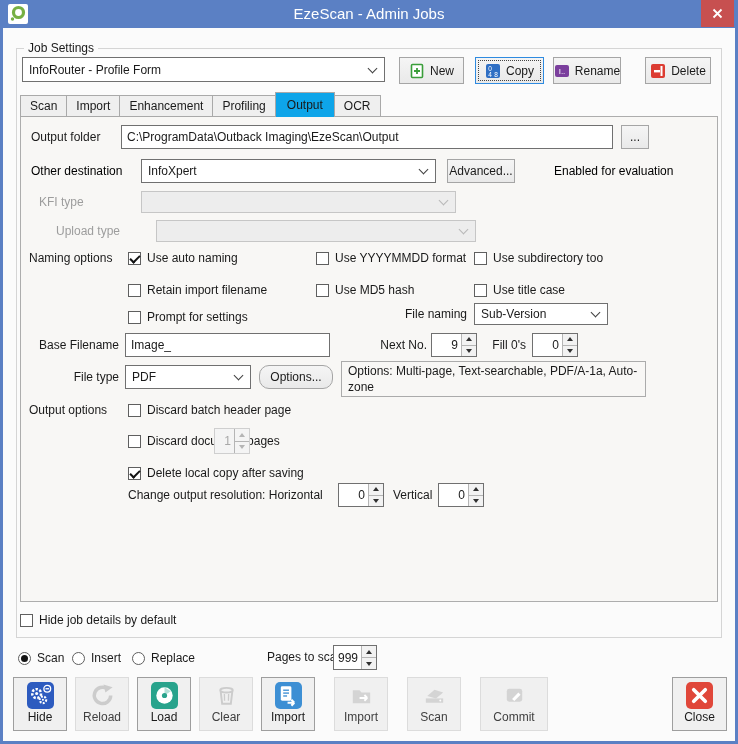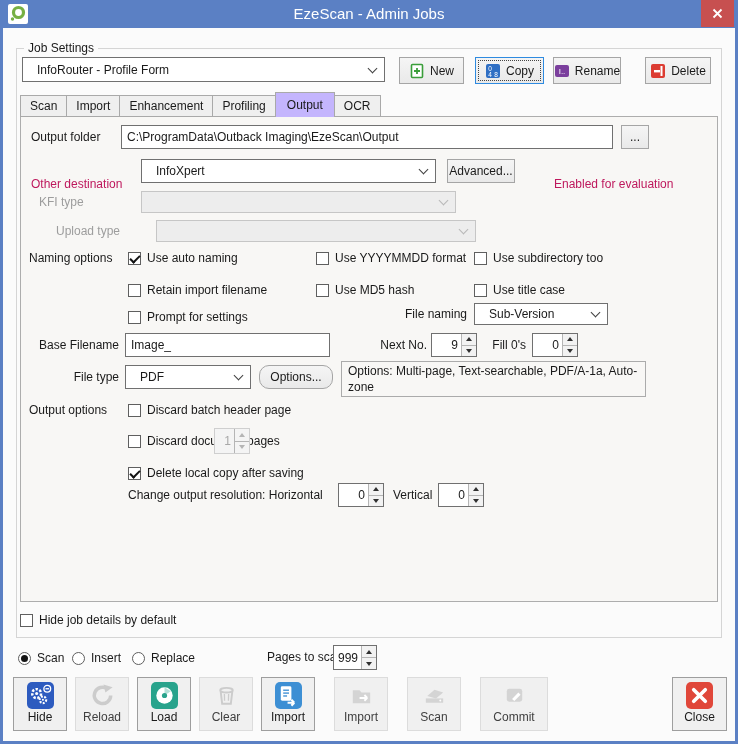--- a/index.html
+++ b/index.html
@@ -10,38 +10,38 @@
   .titlebar { position:absolute; left:0; top:0; width:738px; height:28px; }
   .app-icon { position:absolute; left:8px; top:4px; width:20px; height:20px; background:#fff; border-radius:2px; }
   .window-title { position:absolute; left:0; top:0; width:100%; height:28px; line-height:28px; text-align:center; color:#ffffff; font-size:15px; }
   .close-btn { position:absolute; left:701px; top:0; width:33px; height:27px; background:#c75050; display:flex; align-items:center; justify-content:center; }
 
   .content-bg { position:absolute; left:3px; top:28px; right:3px; bottom:3px; background:#fbfbfb; }
 
   .groupbox { position:absolute; left:16px; top:48px; width:706px; height:590px; border:1px solid #d5d5d5; }
   .groupbox-label { position:absolute; left:24px; top:41px; background:#fbfbfb; padding:0 4px; height:14px; line-height:14px; }
 
-  .combo { position:absolute; background:#fff; border:1px solid #707070; display:flex; align-items:center; padding:0 22px 0 14px; }
+  .combo { position:absolute; background:#fff; border:1px solid #707070; display:flex; align-items:center; padding:0 22px 0 6px; }
   .combo .chev { position:absolute; right:8px; top:50%; margin-top:-5px; width:7px; height:7px; border-left:1.4px solid #404040; border-bottom:1.4px solid #404040; transform:rotate(-45deg); }
   .combo.disabled { background:#ededed; border-color:#c6c6c6; color:#9d9d9d; }
   .combo.disabled .chev { border-color:#b8b8b8; }
 
   .textbox { position:absolute; background:#fff; border:1px solid #707070; display:flex; align-items:center; padding:0 5px; white-space:nowrap; overflow:hidden; }
 
   .btn { position:absolute; background:linear-gradient(#f5f5f5,#e9e9e9); border:1px solid #a5a5a5; display:flex; align-items:center; justify-content:center; gap:5px; font-size:12px; color:#1a1a1a; }
   .btn.focused { border:1px solid #2f8be0; outline:1px dotted #444; outline-offset:-4px; }
 
   .lbl { position:absolute; white-space:nowrap; }
-  .red { color:#be185d;margin-top:13px; }
+  .red { color:#000000; }
   .gray { color:#9d9d9d; }
   .right { text-align:right; }
 
   .tabstrip { position:absolute; left:20px; top:92px; height:25px; display:flex; align-items:flex-end; z-index:3; }
   .tab { height:22px; line-height:21px; padding:0 9px; background:#efefef; border:1px solid #a9a9a9; margin-right:-1px; }
-  .tab.active { height:25px; line-height:24px; background:#c4b5fd; border-bottom:none; padding:0 11px; position:relative; z-index:4; }
+  .tab.active { height:25px; line-height:24px; background:#0ea5e9; border-bottom:none; padding:0 11px; position:relative; z-index:4; }
 
   .tabpage { position:absolute; left:20px; top:116px; width:698px; height:486px; background:#f8f7f5; border:1px solid #adadad; z-index:2; }
 
   .cb, .radio { position:absolute; display:flex; align-items:center; gap:6px; height:16px; white-space:nowrap; }
   .box { width:13px; height:13px; background:#fff; border:1px solid #5f5f5f; position:relative; flex:none; }
   .checked .box::after { content:""; position:absolute; left:1px; top:2px; width:8px; height:4px; border-left:2px solid #121212; border-bottom:2px solid #121212; transform:rotate(-45deg); }
   .radio-box { width:13px; height:13px; background:#fff; border:1px solid #5f5f5f; border-radius:50%; position:relative; flex:none; }
   .selected .radio-box::after { content:""; position:absolute; left:2px; top:2px; width:7px; height:7px; border-radius:50%; background:#141414; }
 
   .spinner { position:absolute; background:#fff; border:1px solid #707070; display:flex; }

